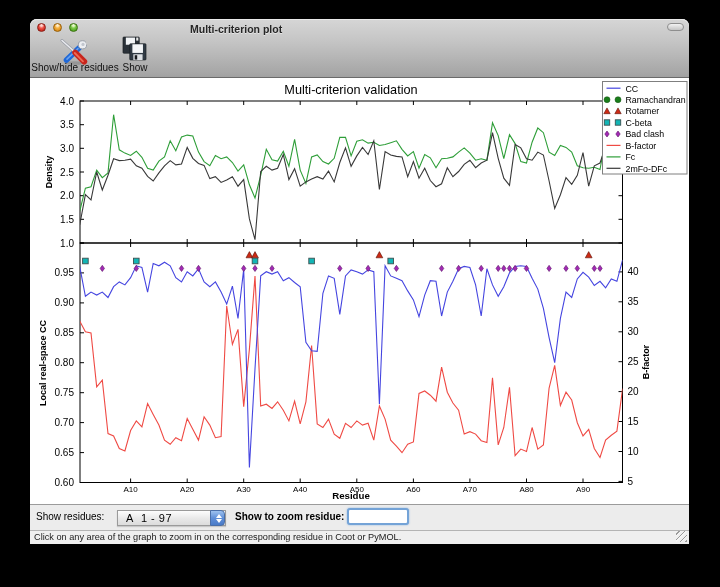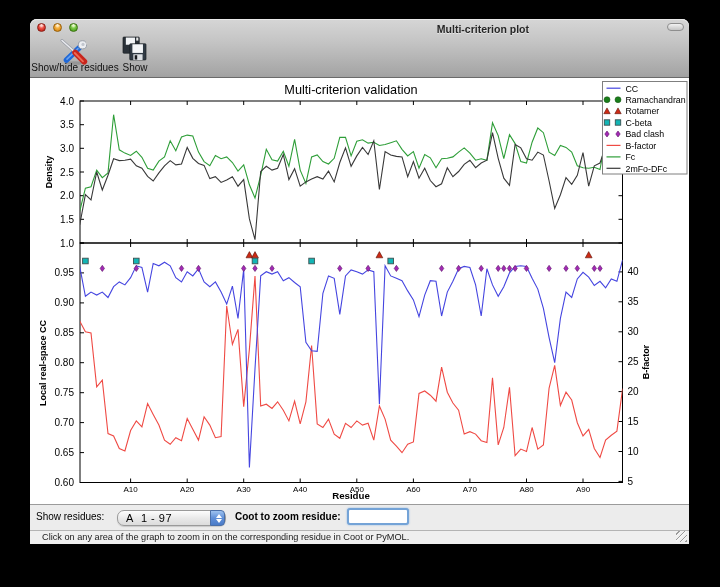--- a/index.html
+++ b/index.html
@@ -5,31 +5,31 @@
 *{box-sizing:border-box}
 body{font-family:"Liberation Sans",sans-serif;position:relative}
 #win{position:absolute;left:30px;top:19px;width:659px;height:525px;background:#fff;border-radius:7px 7px 0 0}
 #tbar{position:absolute;left:0;top:0;width:659px;height:59px;border-radius:7px 7px 0 0;
  background:linear-gradient(#d6d6d6,#c4c4c4 40%,#a7a7a7 92%,#a1a1a1);border-bottom:1px solid #6a6a6a;
  box-shadow:inset 0 1px 0 #e9e9e9}
 .tl{position:absolute;top:4px;width:9px;height:9px;border-radius:50%}
 #tl1{left:7px;background:radial-gradient(circle at 50% 20%,#ffd5d0 0 12%,rgba(255,255,255,0) 42%),radial-gradient(circle at 50% 40%,#ef564a 30%,#cc2a20 70%,#9c1710);border:0.5px solid #8c2018}
 #tl2{left:23px;background:radial-gradient(circle at 50% 20%,#ffeecc 0 12%,rgba(255,255,255,0) 42%),radial-gradient(circle at 50% 40%,#f5b13d 30%,#dd8f1f 70%,#a86a0a);border:0.5px solid #986008}
 #tl3{left:39px;background:radial-gradient(circle at 50% 20%,#e6f8c8 0 12%,rgba(255,255,255,0) 42%),radial-gradient(circle at 50% 40%,#7ecb4a 30%,#55a826 70%,#357c0e);border:0.5px solid #3c7410}
-#wtitle{position:absolute;left:160px;right:160px;top:3.5px;text-align:right;font-size:10.5px;font-weight:bold;color:#262626;text-shadow:0 1px 0 rgba(255,255,255,.5)}
+#wtitle{position:absolute;left:160px;right:160px;top:3.5px;text-align:left;font-size:10.5px;font-weight:bold;color:#262626;text-shadow:0 1px 0 rgba(255,255,255,.5)}
 #loz{position:absolute;left:637px;top:4px;width:17px;height:8px;border-radius:4px;border:1px solid #8e8e8e;background:linear-gradient(#f2f2f2,#c4c4c4)}
 .tbtn{position:absolute;top:20px;text-align:center;font-size:10px;color:#111}
 #b1{left:5px;width:80px}
 #b2{left:90px;width:30px}
 .tbtn .lbl{position:absolute;top:23px;left:50%;transform:translateX(-50%);white-space:nowrap}
 #ctrl{position:absolute;left:0;top:485px;width:659px;height:26px;background:#ececec;border-top:1px solid #9b9b9b;font-size:10px;color:#000}
 #stat{position:absolute;left:0;top:511px;width:659px;height:14px;background:#efefef;border-top:1px solid #b4b4b4;font-size:9.2px;color:#1a1a1a}
-#stat span{position:absolute;left:12px;top:1px}
+#stat span{position:absolute;left:4px;top:1px}
 #shres{position:absolute;left:6px;top:6px;font-weight:normal}
-#combo{position:absolute;left:87px;top:5px;width:109px;height:16px;border:1px solid #9a9a9a;border-radius:7px;background:linear-gradient(#fdfdfd,#e8e8e8 55%,#dcdcdc);box-shadow:0 1px 1px rgba(0,0,0,.15)}
+#combo{position:absolute;left:87px;top:5px;width:109px;height:16px;border:1px solid #9a9a9a;border-radius:0;background:linear-gradient(#fdfdfd,#e8e8e8 55%,#dcdcdc);box-shadow:0 1px 1px rgba(0,0,0,.15)}
 #combo .txt{position:absolute;left:8px;top:1px;font-size:11px;color:#000;letter-spacing:.5px}
 #combo .step{position:absolute;right:0;top:-1px;width:15px;height:16px;border-radius:0 4px 4px 0;background:linear-gradient(#9ec2ef,#5f8fd8 50%,#4a7bc8);border:1px solid #4a6fa8}
 #combo .step:before{content:"";position:absolute;left:4.5px;top:2.5px;border-left:3px solid transparent;border-right:3px solid transparent;border-bottom:4px solid #fff}
 #combo .step:after{content:"";position:absolute;left:4.5px;bottom:2.5px;border-left:3px solid transparent;border-right:3px solid transparent;border-top:4px solid #fff}
 #czr{position:absolute;left:205px;top:6px;font-weight:bold}
 #zinput{position:absolute;left:317px;top:3px;width:62px;height:17px;background:#fff;border:2px solid #74a3d7;border-radius:3px;box-shadow:0 0 2px #86b2e0}
 #grip{position:absolute;right:2px;bottom:2px;width:11px;height:11px;
  background:repeating-linear-gradient(135deg,transparent 0 2px,#9a9a9a 2px 3px,#f5f5f5 3px 4px)}
 </style></head>
 <body>
@@ -71,21 +71,21 @@
   </div>
  </div>
  <div id="plotwrap" style="position:absolute;left:0;top:59px;width:659px;height:426px;background:#fff">
  </div>
  <div id="ctrl">
   <span id="shres">Show residues:</span>
   <div id="combo">
         <span class="txt">A&nbsp;&nbsp;1 - 97</span>
         <div class="step"></div>
       </div>
-  <span id="czr">Coot to zoom residue:</span>
+  <span id="czr">Show to zoom residue:</span>
   <div id="zinput"></div>
  </div>
  <div id="stat">
       <span>Click on any area of the graph to zoom in on the corresponding residue in Coot or PyMOL.</span>
       <div id="grip"></div>
     </div>
 </div>
 <svg width="657" height="426" viewBox="31 78 657 426" style="position:absolute;left:31px;top:78px" font-family="Liberation Sans, sans-serif">
 <rect x="31" y="78" width="657" height="426" fill="#ffffff"></rect>
 <clipPath id="cpT">

